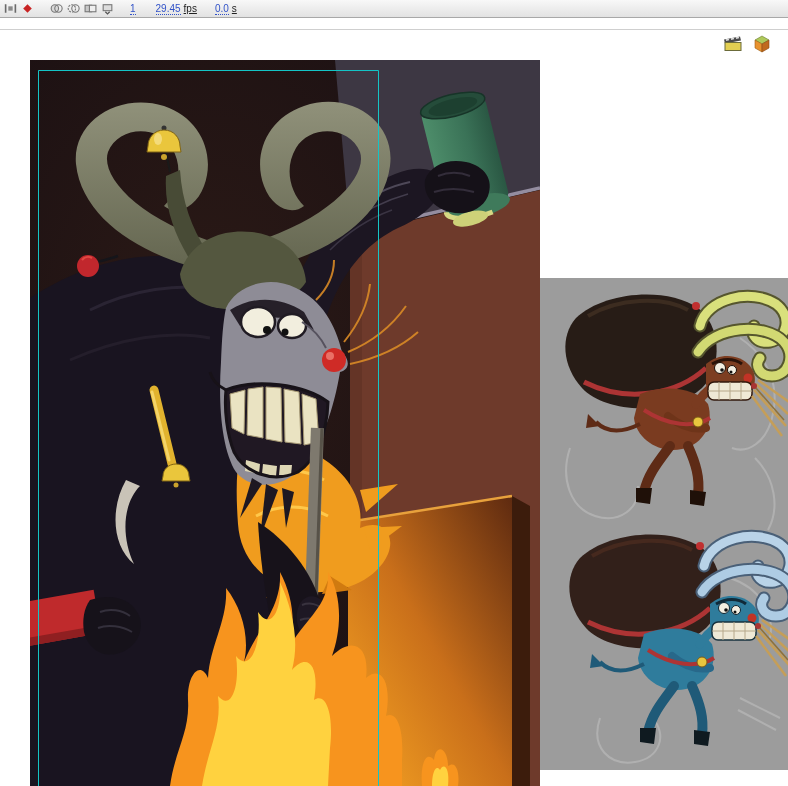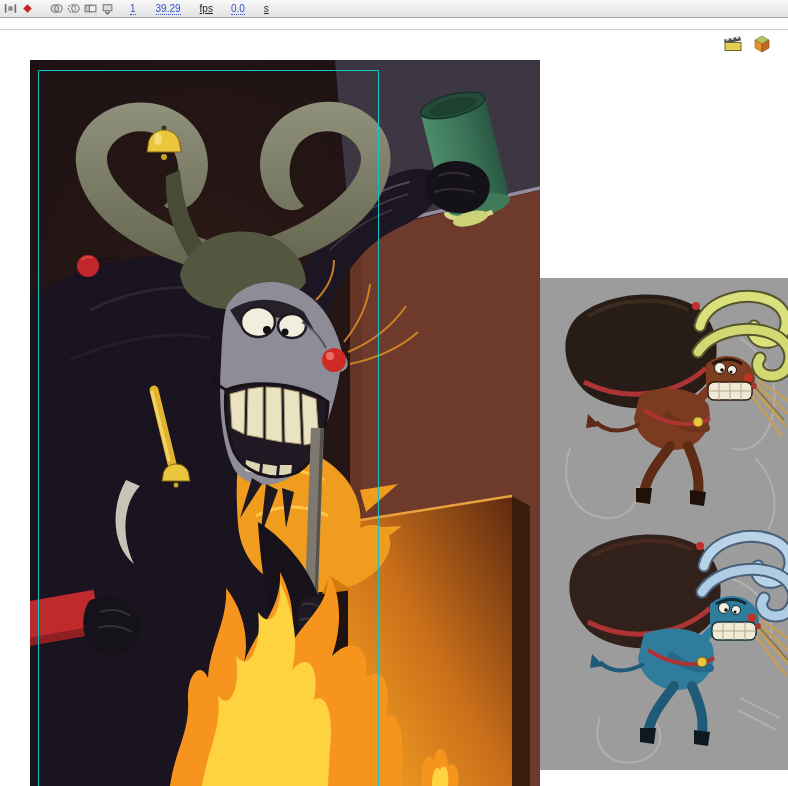--- a/index.html
+++ b/index.html
@@ -9,21 +9,21 @@
 
   
   .timeline-bar{position:absolute;left:0;top:0;right:0;height:17px;
     background:linear-gradient(#f8f8f8,#e2e2e2);
     border-bottom:1px solid #a8a8a8;
     display:flex;align-items:center;padding:0 4px;gap:4px;
     font-size:10px;color:#333;}
   .tl-icon{width:13px;height:13px;display:flex;align-items:center;justify-content:center;}
   .tl-icon svg{display:block;}
   .hot{color:#3152c8;border-bottom:1px dotted #3152c8;cursor:text;}
-  .unit{color:#222;margin-left:19px;text-decoration:underline;}
+  .unit{color:#222;margin-left:3px;text-decoration:underline;}
   .sp12{margin-left:12px;} .sp16{margin-left:16px;} .sp14{margin-left:14px;}
 
   .divider-line{position:absolute;top:29px;left:0;right:0;height:1px;background:#cfcfcf;}
 
   .edit-bar-icons{position:absolute;top:35px;right:16px;display:flex;gap:9px;align-items:center;}
   .eb-btn{width:20px;height:17px;display:flex;align-items:center;justify-content:center;cursor:pointer;}
 
   .stage-svg{position:absolute;left:30px;top:60px;width:510px;height:726px;}
   .ref-svg{position:absolute;left:540px;top:278px;width:248px;height:492px;}
 </style>
@@ -63,21 +63,21 @@
       </svg>
     </span>
     <span class="tl-icon">
       <svg width="13" height="13" viewBox="0 0 12 12">
         <rect x="2" y="2.5" width="8" height="5.5" fill="#ddd" stroke="#777" stroke-width="1"></rect>
         <path d="M4,9 L6,11 L8,9" fill="none" stroke="#555" stroke-width="1.2"></path>
       </svg>
     </span>
     <span class="hot sp12">1</span>
     <span class="sp16">
-      <span class="hot">39.29</span><span class="unit">fps</span>
+      <span class="hot">29.45</span><span class="unit">fps</span>
     </span>
     <span class="sp14">
       <span class="hot">0.0</span><span class="unit">s</span>
     </span>
   </div>
 
   <div class="divider-line"></div>
 
   <div class="edit-bar-icons">
     <span class="eb-btn">

